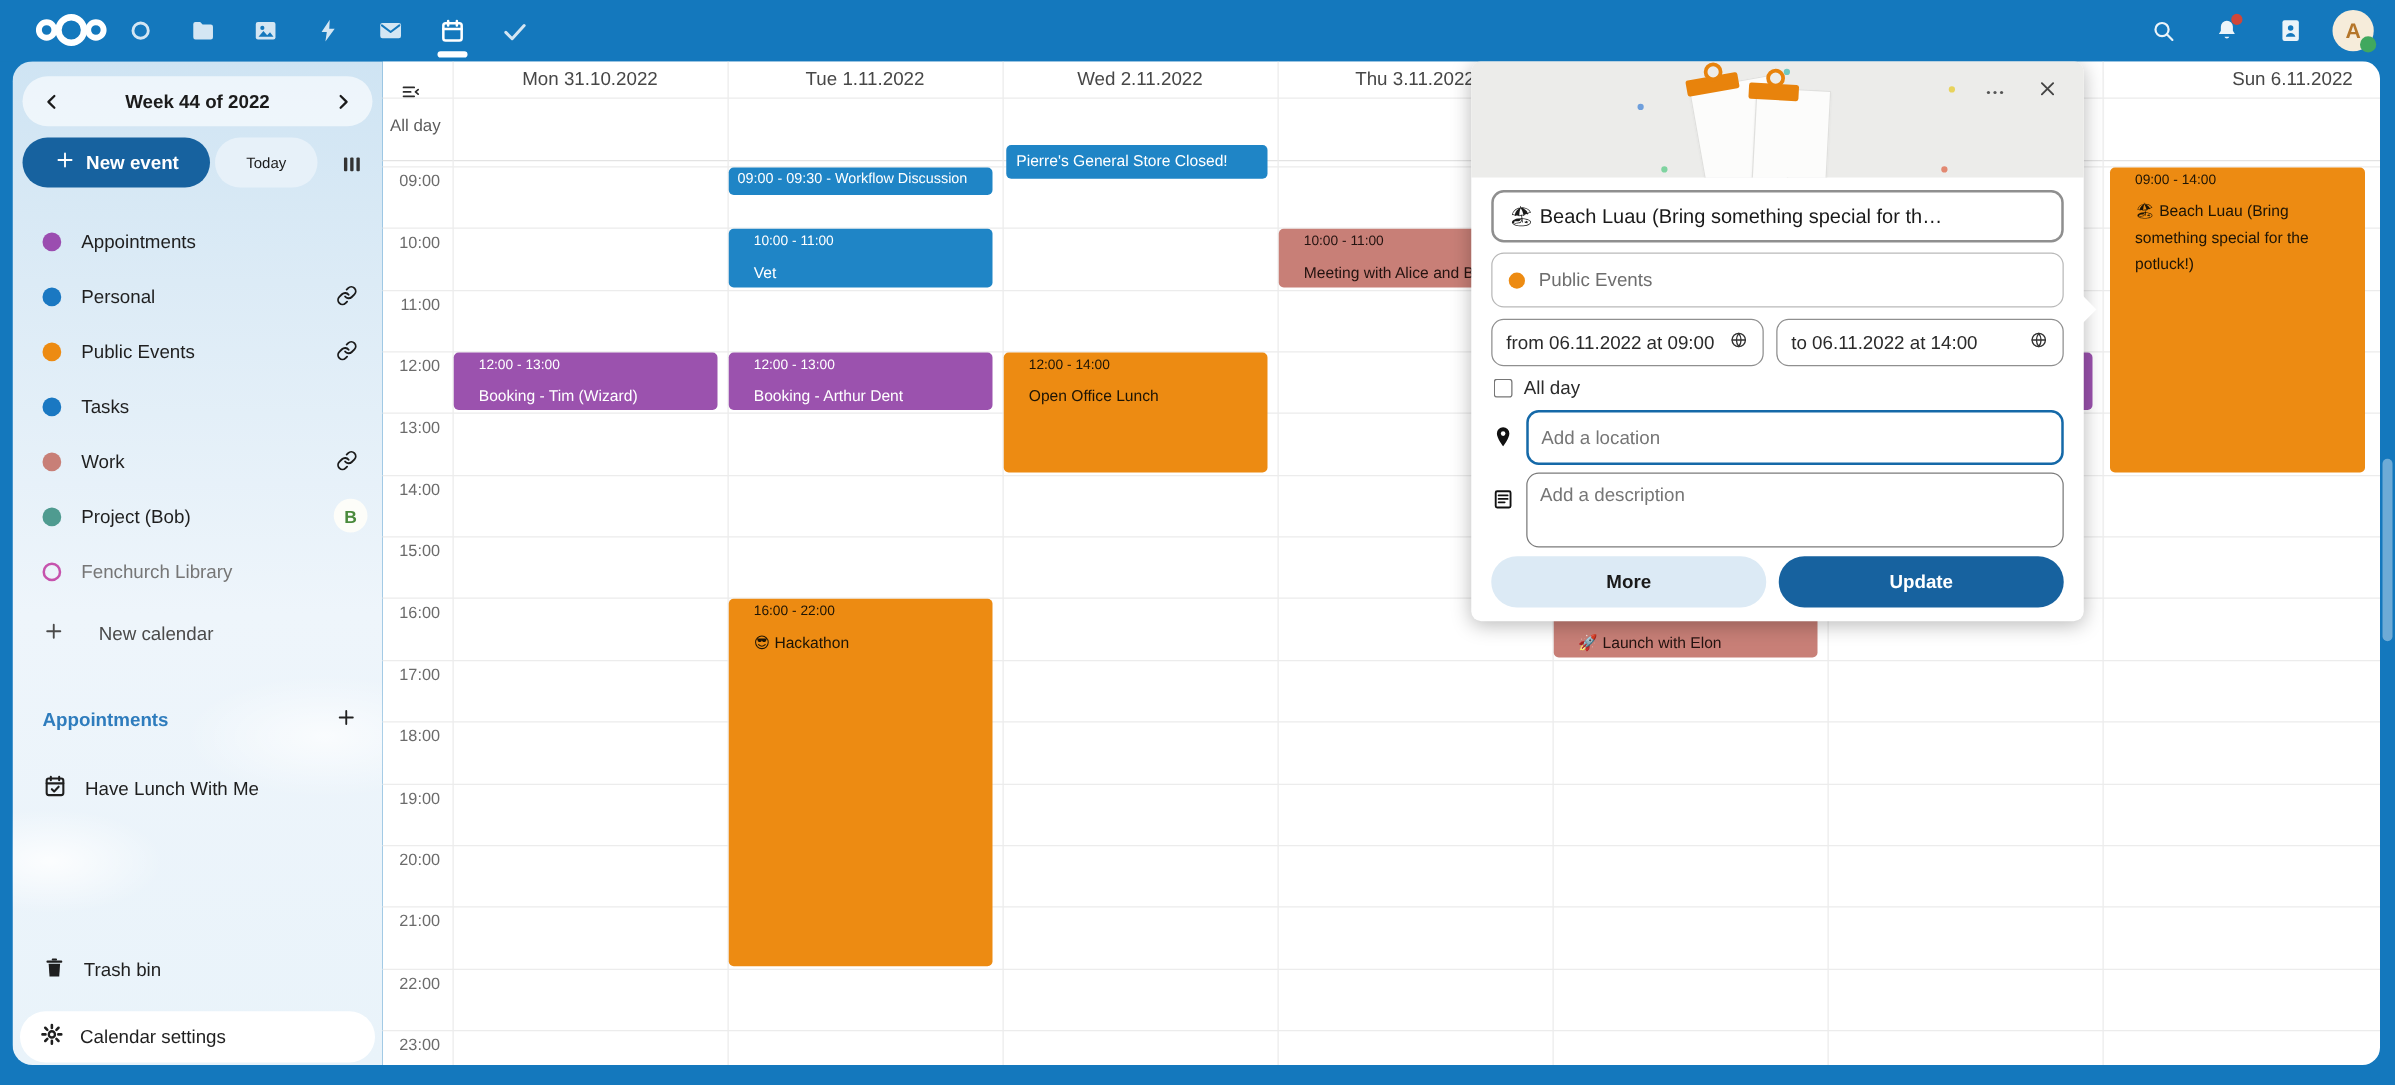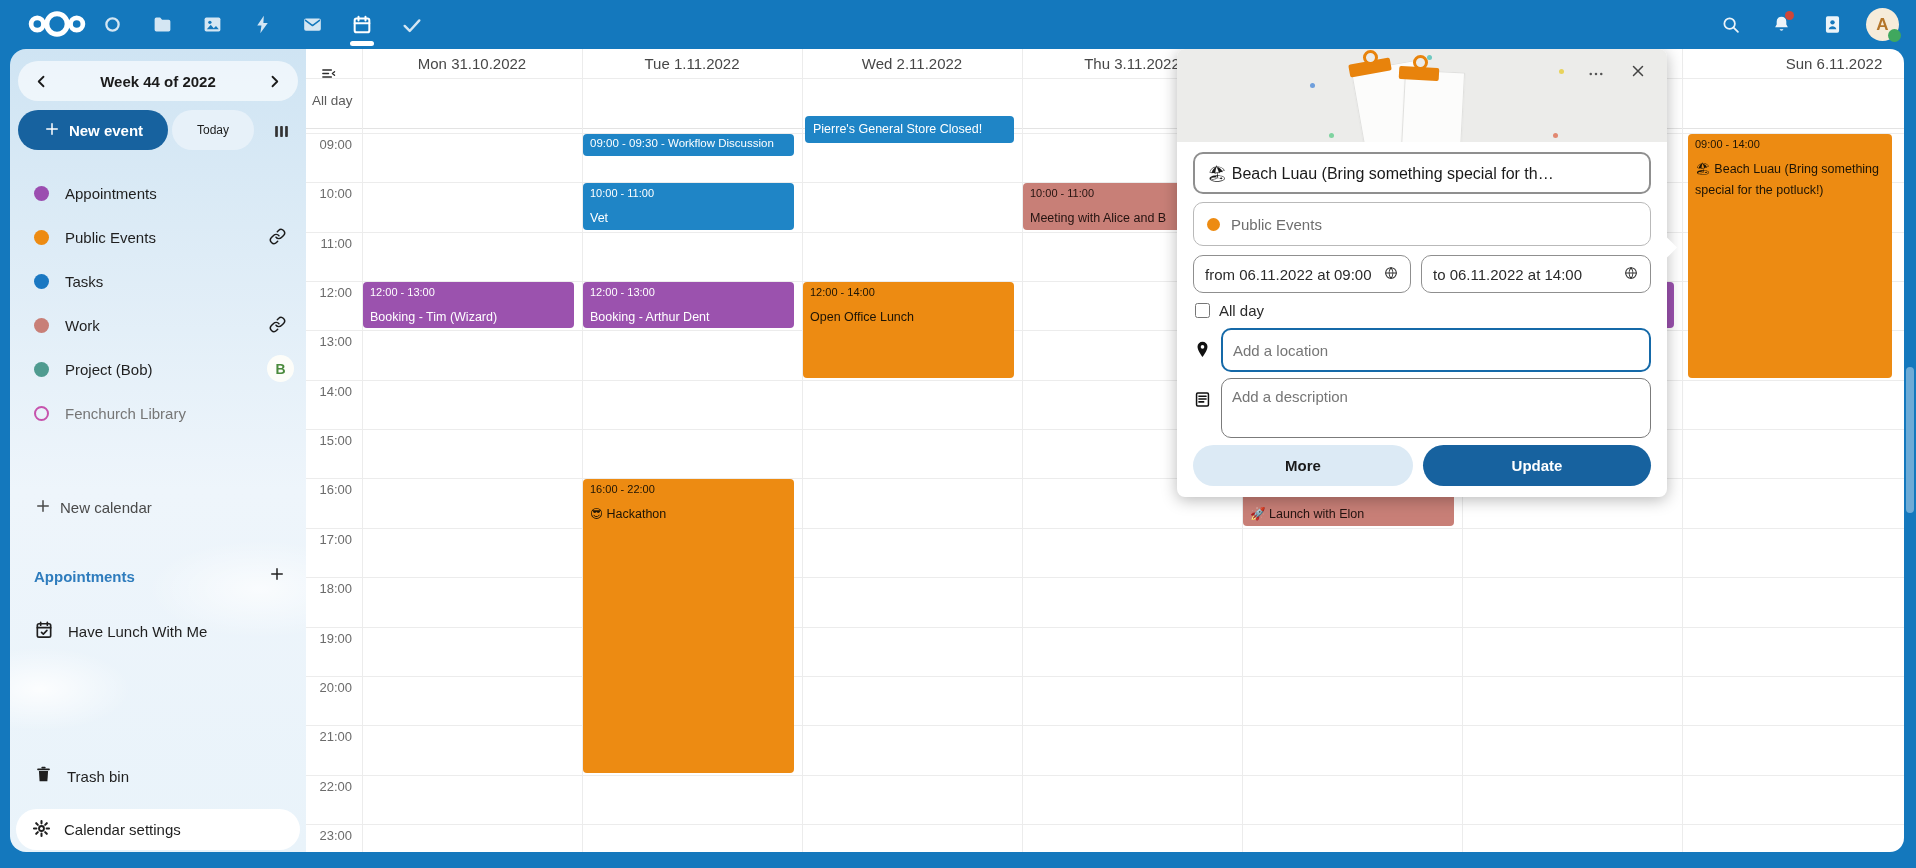--- a/index.html
+++ b/index.html
@@ -29,37 +29,37 @@
   .chev-btn{width:34px;height:34px;display:flex;align-items:center;justify-content:center;color:#1b1b1b;cursor:pointer;}
   #new-event-btn{position:absolute;left:8px;top:61px;width:150px;height:40px;border-radius:20px;background:#17629f;color:#fff;display:flex;align-items:center;justify-content:center;gap:8px;font-size:15px;font-weight:bold;cursor:pointer;}
   #today-btn{position:absolute;left:162px;top:61px;width:82px;height:40px;border-radius:20px;background:#e7f1f9;color:#1b1b1b;display:flex;align-items:center;justify-content:center;font-size:12px;font-weight:normal;cursor:pointer;}
   #view-toggle{position:absolute;left:254px;top:70px;width:34px;height:24px;display:flex;align-items:center;justify-content:center;color:#333;cursor:pointer;}
   #cal-list{position:absolute;left:0;top:122px;width:296px;}
   .cal-row{position:relative;height:44px;display:flex;align-items:center;padding-left:24px;gap:16px;font-size:15px;color:#1f1f1f;cursor:pointer;}
   .cal-row .dot{width:15px;height:15px;border-radius:50%;flex:0 0 15px;}
   .cal-row .lnk{position:absolute;right:20px;top:13px;color:#1b1b1b;}
   .cal-row .bdg{position:absolute;right:12px;top:8px;width:27px;height:27px;border-radius:50%;background:#fdfdf9;display:flex;align-items:center;justify-content:center;font-size:14px;font-weight:bold;color:#4a8a3c;}
   .cal-row.muted{color:#767676;}
-  #new-cal-row{position:absolute;left:0;top:436px;width:321px;height:44px;display:flex;align-items:center;padding-left:24px;gap:8px;font-size:15px;color:#4a4a4a;cursor:pointer;box-sizing:border-box;}
+  #new-cal-row{position:absolute;left:0;top:436px;width:321px;height:44px;display:flex;align-items:center;padding-left:24px;gap:27px;font-size:15px;color:#4a4a4a;cursor:pointer;box-sizing:border-box;}
   #appt-head{position:absolute;left:0;top:510px;width:296px;height:34px;display:flex;align-items:center;justify-content:space-between;padding:0 20px 0 24px;box-sizing:border-box;}
   #appt-head .hd{font-size:15px;font-weight:bold;color:#2e7cbd;}
   #appt-head .pl{color:#222;cursor:pointer;}
   #lunch-row{position:absolute;left:0;top:560px;width:296px;height:44px;display:flex;align-items:center;padding-left:24px;gap:14px;font-size:15px;color:#1f1f1f;cursor:pointer;box-sizing:border-box;}
   #trash-row{position:absolute;left:0;top:705px;width:296px;height:44px;display:flex;align-items:center;padding-left:24px;gap:14px;font-size:15px;color:#1f1f1f;cursor:pointer;box-sizing:border-box;}
   #settings-pill{position:absolute;left:6px;top:760px;width:284px;height:41px;border-radius:21px;background:#fff;display:flex;align-items:center;padding-left:16px;gap:13px;font-size:15px;color:#1f1f1f;cursor:pointer;box-sizing:border-box;}
 
   
   #gridbg{position:absolute;left:306px;top:49px;width:1598px;height:803px;background:#fff;border-radius:0 14px 14px 0;z-index:1;}
   .gline{position:absolute;background:#ececec;z-index:2;}
   .gline.dark{background:#e3e3e3;}
   .day-head{position:absolute;top:55px;height:20px;font-size:15px;color:#474747;text-align:center;z-index:2;}
   .hour-label{position:absolute;width:52px;text-align:right;font-size:13px;color:#6b6b6b;z-index:2;}
   #allday-label{position:absolute;left:312px;top:93px;font-size:13.5px;color:#5c5c5c;z-index:2;}
   #collapse-btn{position:absolute;left:320px;top:65px;color:#2c2c2c;z-index:2;cursor:pointer;}
-  .ev{position:absolute;border-radius:4px;padding:4px 7px;box-sizing:border-box;overflow:hidden;z-index:3;cursor:pointer;}
+  .ev{position:absolute;border-radius:4px;padding:4px 20px;box-sizing:border-box;overflow:hidden;z-index:3;cursor:pointer;}
   .ev .t{font-size:11px;margin-bottom:7px;white-space:nowrap;height:14px;}
   .ev .n{font-size:12.5px;line-height:21px;}
   .ev.single{padding:3px 7px;font-size:11.5px;white-space:nowrap;}
   .ev.nowrap .n{white-space:nowrap;}
   .c-blue{background:#1f85c6;color:#fff;}
   .c-purple{background:#9b52ae;color:#fff;}
   .c-orange{background:#ed8b12;color:#1d1405;}
   .c-salmon{background:#c87f77;color:#241310;}
   .allday-ev{position:absolute;top:80px;height:27px;border-radius:4px;line-height:27px;padding:0 8px;font-size:12.5px;z-index:3;box-sizing:border-box;white-space:nowrap;overflow:hidden;cursor:pointer;margin-top:36px;}
 
@@ -219,20 +219,28 @@
           <rect x="10.3" y="5" width="3.4" height="14" rx="1" fill="currentColor" stroke="none"></rect>
           <rect x="16.6" y="5" width="3.4" height="14" rx="1" fill="currentColor" stroke="none"></rect>
         </svg>
       </div>
     <div id="cal-list">
         <div class="cal-row">
           <span class="dot" style="background: rgb(155, 77, 176);"></span>
           <span>Appointments</span>
         </div>
         <div class="cal-row">
+          <span class="dot" style="background: rgb(26, 120, 194);"></span>
+          <span>Personal</span>
+          <span class="lnk"><svg width="17" height="17" viewBox="0 0 24 24" fill="none" stroke="currentColor" stroke-width="2.1" stroke-linecap="round" stroke-linejoin="round">
+              <path d="M10 13a5 5 0 007.54.54l3-3a5 5 0 00-7.07-7.07l-1.72 1.71"></path>
+              <path d="M14 11a5 5 0 00-7.54-.54l-3 3a5 5 0 007.07 7.07l1.71-1.71"></path>
+            </svg></span>
+        </div>
+        <div class="cal-row">
           <span class="dot" style="background: rgb(237, 139, 18);"></span>
           <span>Public Events</span>
           <span class="lnk"><svg width="17" height="17" viewBox="0 0 24 24" fill="none" stroke="currentColor" stroke-width="2.1" stroke-linecap="round" stroke-linejoin="round">
               <path d="M10 13a5 5 0 007.54.54l3-3a5 5 0 00-7.07-7.07l-1.72 1.71"></path>
               <path d="M14 11a5 5 0 00-7.54-.54l-3 3a5 5 0 007.07 7.07l1.71-1.71"></path>
             </svg></span>
         </div>
         <div class="cal-row">
           <span class="dot" style="background: rgb(26, 120, 194);"></span>
           <span>Tasks</span>

